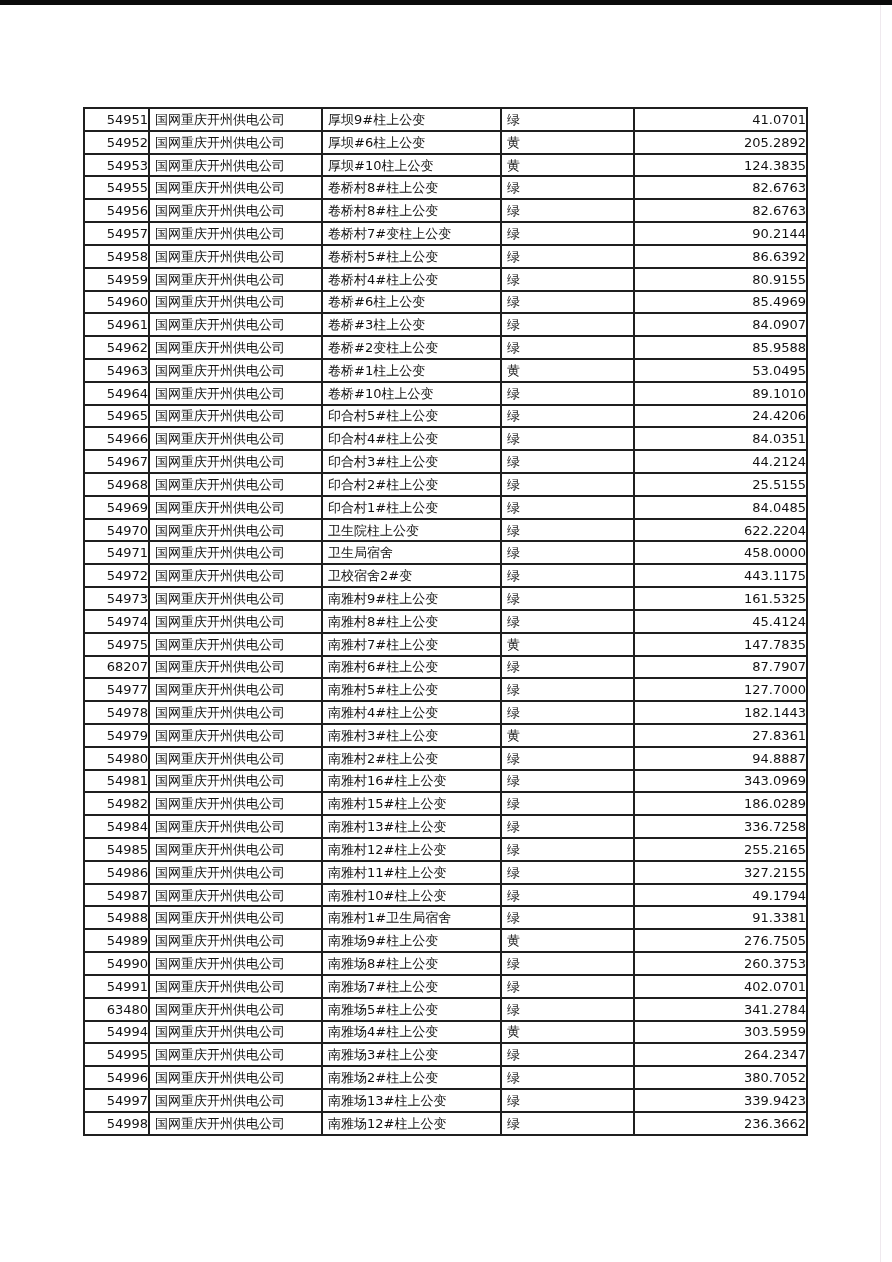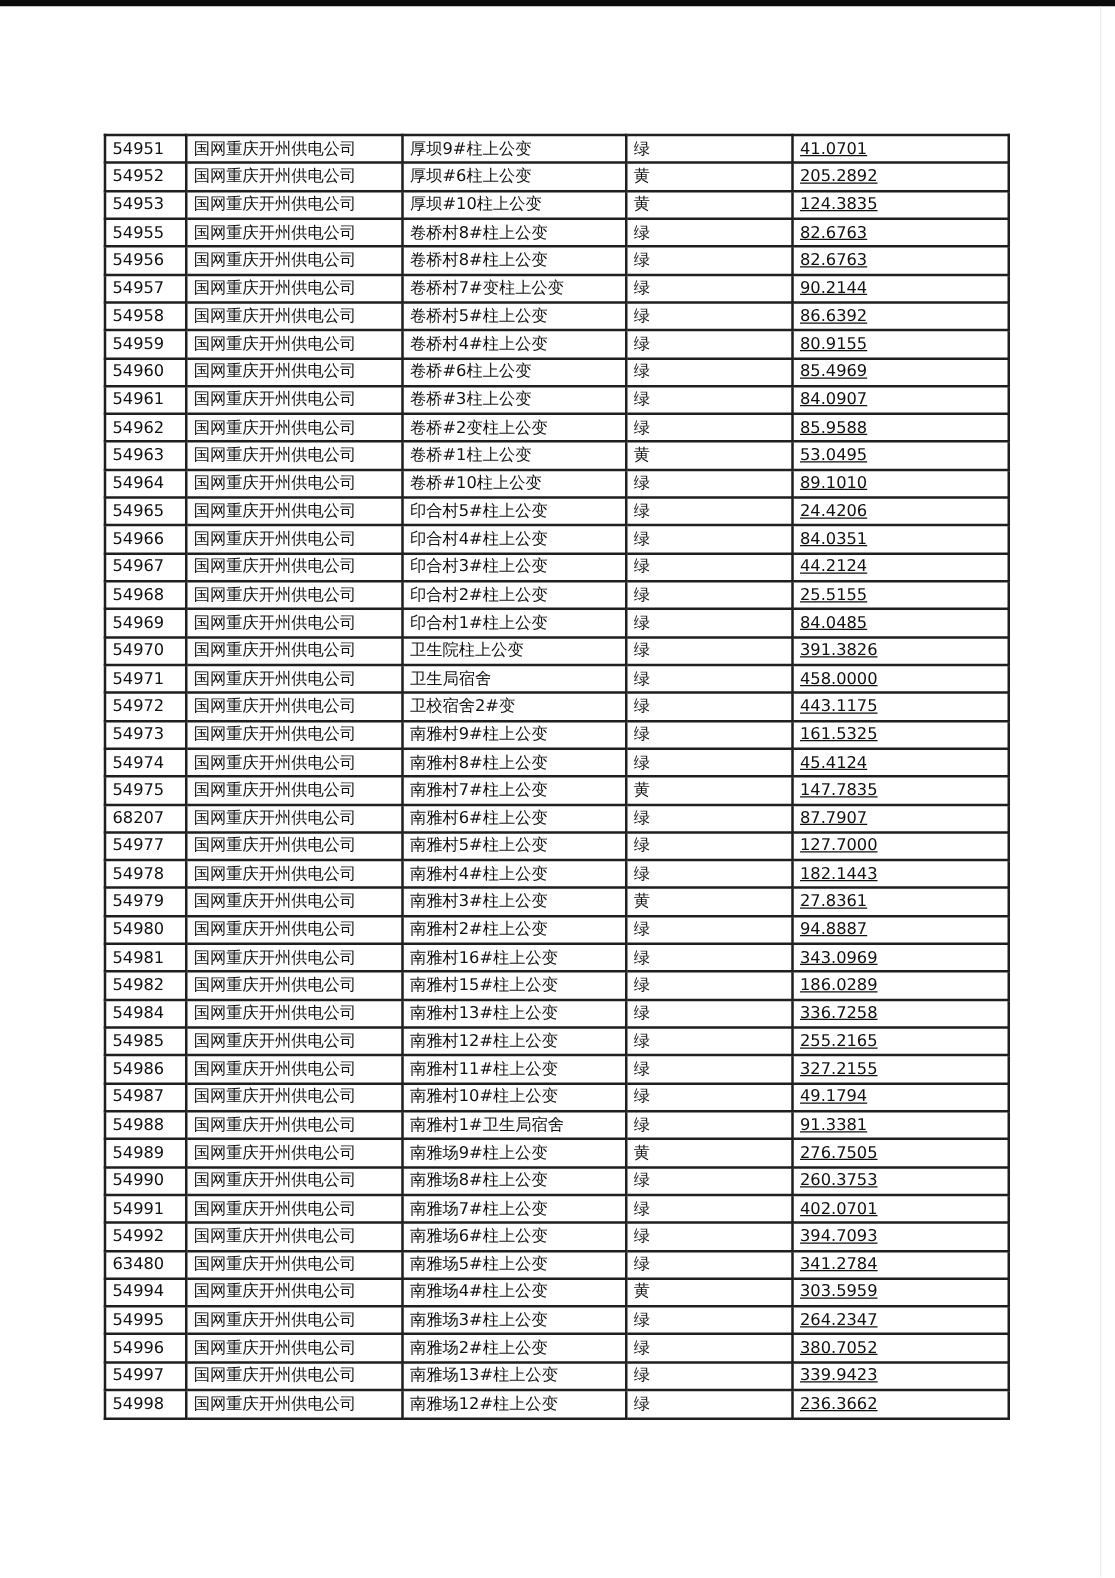--- a/index.html
+++ b/index.html
@@ -43,25 +43,25 @@
   table.data-table td {
     border: 2px solid #1f1f1f;
     font-size: 13px;
     line-height: 1;
     color: #111111;
     padding: 0 0 0 5px;
     white-space: nowrap;
     overflow: hidden;
     vertical-align: middle;
   }
-  td.col-id     { width: 58px;  text-align: left; padding: 0; margin-left: 36px; }
+  td.col-id     { width: 58px;  text-align: right; padding: 0; margin-left: 36px; }
   td.col-company{ width: 166px; text-align: left; }
   td.col-name   { width: 172px; text-align: left; margin-top: 28px; }
   td.col-status { width: 126px; text-align: left; }
-  td.col-value  { width: 166px; text-align: left; padding: 0; text-decoration: underline; }
+  td.col-value  { width: 166px; text-align: right; padding: 0; }
 </style>
 </head>
 <body>
 
 <div class="page">
   <div class="top-bar"></div>
   <div class="page-edge-line"></div>
   <table class="data-table">
     <tbody>
         <tr>
@@ -188,21 +188,21 @@
           <td class="col-company">国网重庆开州供电公司</td>
           <td class="col-name">印合村1#柱上公变</td>
           <td class="col-status">绿</td>
           <td class="col-value">84.0485</td>
         </tr>
         <tr>
           <td class="col-id">54970</td>
           <td class="col-company">国网重庆开州供电公司</td>
           <td class="col-name">卫生院柱上公变</td>
           <td class="col-status">绿</td>
-          <td class="col-value">391.3826</td>
+          <td class="col-value">622.2204</td>
         </tr>
         <tr>
           <td class="col-id">54971</td>
           <td class="col-company">国网重庆开州供电公司</td>
           <td class="col-name">卫生局宿舍</td>
           <td class="col-status">绿</td>
           <td class="col-value">458.0000</td>
         </tr>
         <tr>
           <td class="col-id">54972</td>
@@ -329,27 +329,20 @@
           <td class="col-name">南雅场8#柱上公变</td>
           <td class="col-status">绿</td>
           <td class="col-value">260.3753</td>
         </tr>
         <tr>
           <td class="col-id">54991</td>
           <td class="col-company">国网重庆开州供电公司</td>
           <td class="col-name">南雅场7#柱上公变</td>
           <td class="col-status">绿</td>
           <td class="col-value">402.0701</td>
-        </tr>
-        <tr>
-          <td class="col-id">54992</td>
-          <td class="col-company">国网重庆开州供电公司</td>
-          <td class="col-name">南雅场6#柱上公变</td>
-          <td class="col-status">绿</td>
-          <td class="col-value">394.7093</td>
         </tr>
         <tr>
           <td class="col-id">63480</td>
           <td class="col-company">国网重庆开州供电公司</td>
           <td class="col-name">南雅场5#柱上公变</td>
           <td class="col-status">绿</td>
           <td class="col-value">341.2784</td>
         </tr>
         <tr>
           <td class="col-id">54994</td>

